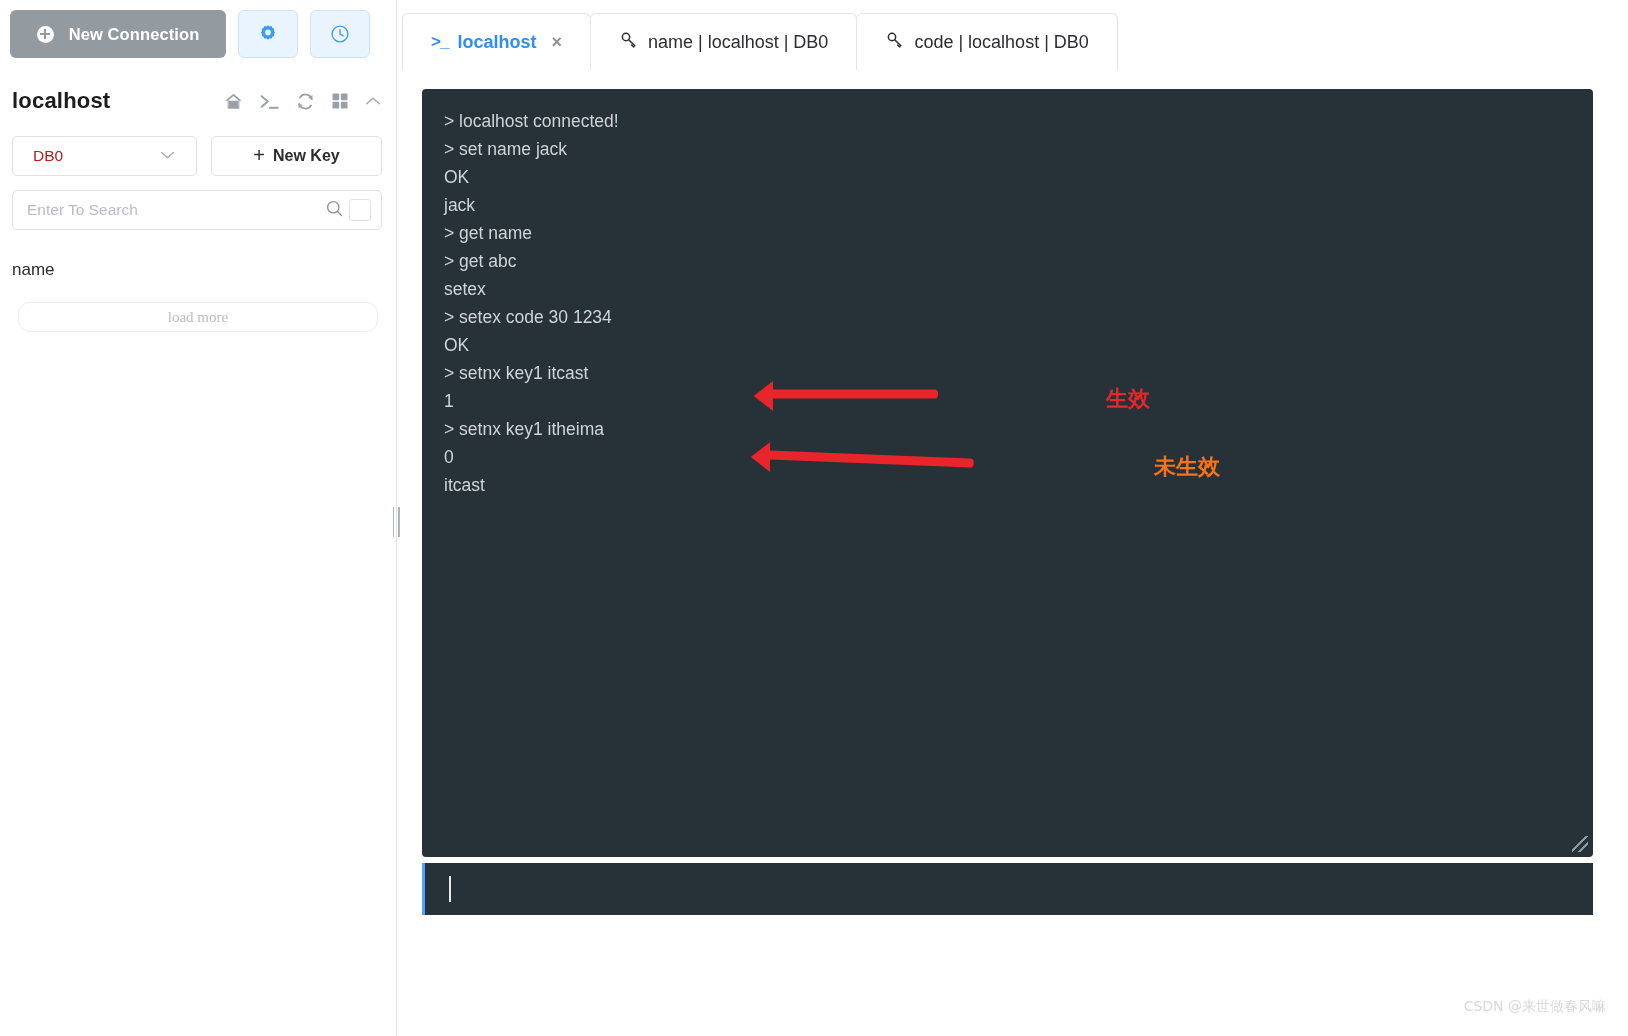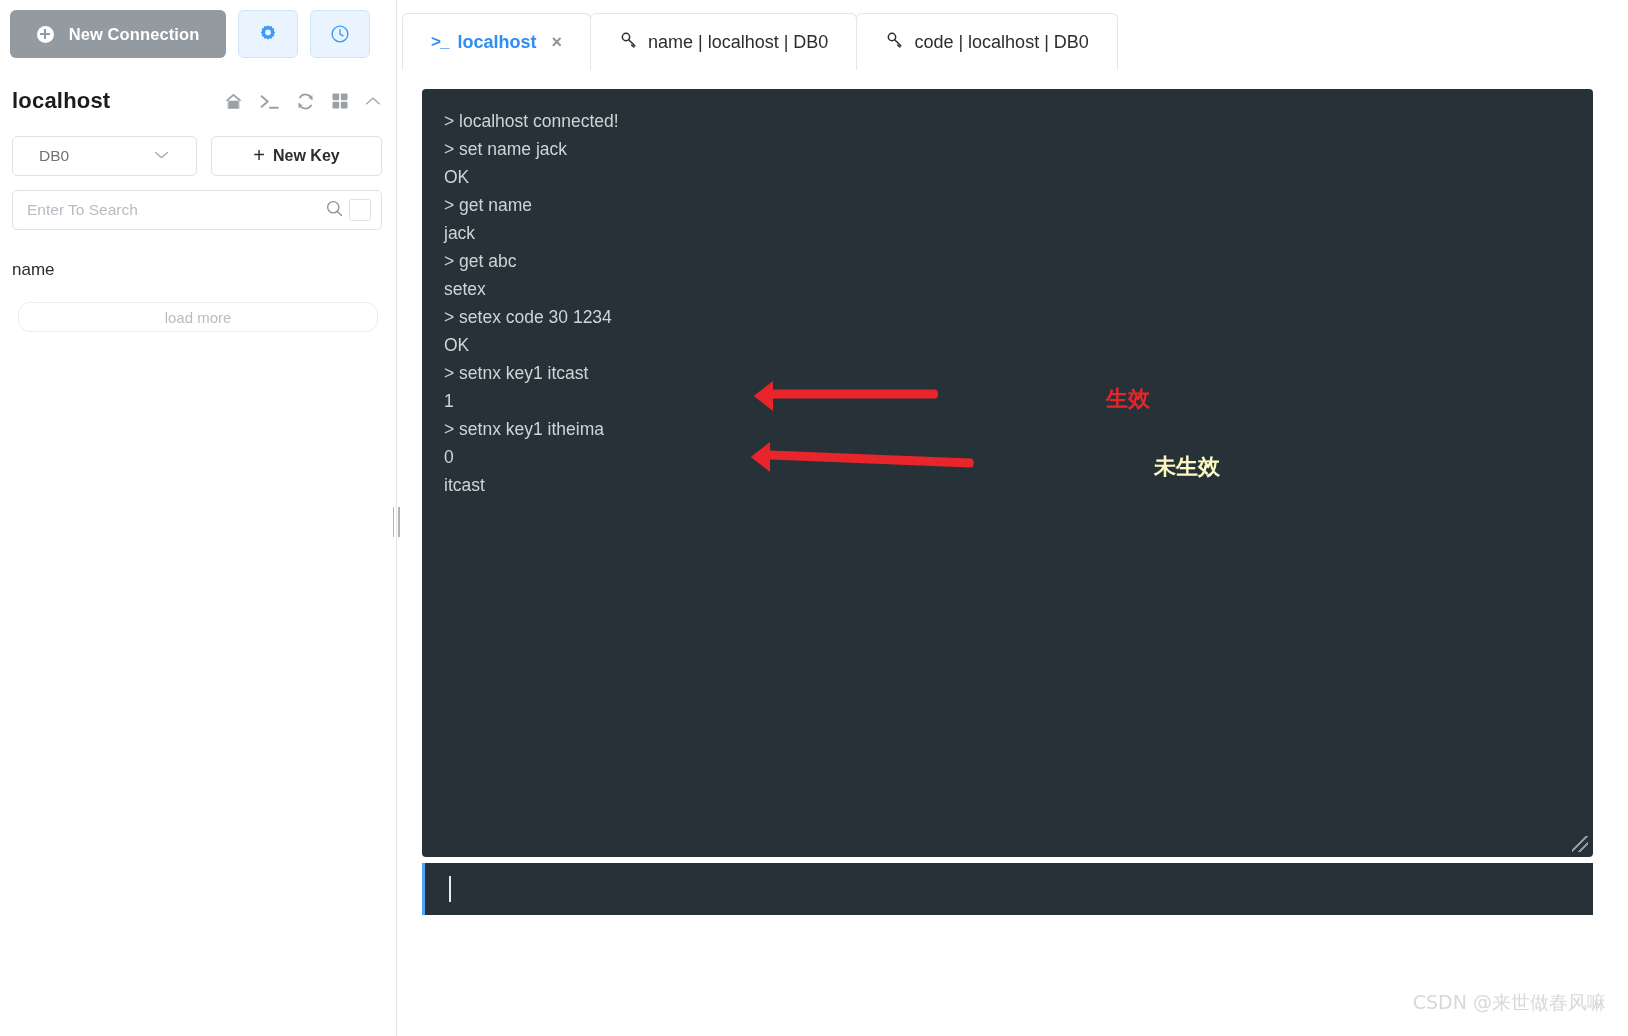--- a/index.html
+++ b/index.html
@@ -55,22 +55,22 @@
     padding: 30px 14px 0 12px;
   }
   .conn-title { font-size:22px; font-weight:bold; color:#1b1c1d; letter-spacing:.2px; }
   .conn-icons { margin-left:auto; display:flex; align-items:center; gap:14px; }
   .hicon { cursor:pointer; display:flex; align-items:center; justify-content:center; }
 
   .db-row { display:flex; gap:14px; padding: 22px 14px 0 12px; }
   .db-select {
     flex: 0 0 185px; height:40px;
     border:1px solid #dfe1e5; border-radius:5px; background:#fff;
-    display:flex; align-items:center; padding:0 26px;
-    font-size:15.5px; color:#737373; cursor:pointer;
+    display:flex; align-items:center; padding:0 20px;
+    font-size:15.5px; color:#b91c1c; cursor:pointer;
   }
   .db-select .chev { margin-left:auto; }
   .new-key-btn {
     flex:1; height:40px;
     border:1px solid #dfe1e5; border-radius:5px; background:#fff;
     display:flex; align-items:center; justify-content:center; gap:8px;
     font-size:16px; font-weight:bold; color:#2b2d30; cursor:pointer;
   }
   .nk-plus { font-size:20px; font-weight:400; line-height:1; position:relative; top:-1px; }
 
@@ -91,21 +91,21 @@
   }
 
   .key-list { padding: 26px 14px 0 12px; }
   .key-item { font-size:17px; color:#2b2d30; padding: 4px 0 0 0; cursor:pointer; }
 
   .load-more {
     margin: 22px 18px 0 18px;
     height:30px;
     border:1px solid #ececee; border-radius:12px;
     display:flex; align-items:center; justify-content:center;
-    font-size:15px; color:#b9bcc2; background:#fff; cursor:pointer;
+    font-size:15px; color:#b9bcc2; background:#fff; cursor:pointer;font-family:Liberation Serif, serif;
   }
 
   
   .splitter {
     position:absolute; right:-7px; top:504px;
     width:14px; height:36px;
     display:flex; gap:4px; align-items:center; justify-content:center;
     cursor:col-resize; z-index:5;
   }
   .splitter i { display:block; width:1.5px; height:30px; background:#b0b3b8; }
@@ -167,21 +167,21 @@
   
   .anno { position:absolute; left:0; top:0; width:100%; height:100%; pointer-events:none; }
   .anno-label {
     position:absolute; color:#e8252a; font-weight:bold; font-size:22px;
     font-family: "DejaVu Sans", "Liberation Sans", sans-serif;
     white-space:nowrap;
   }
 
   .watermark {
     position:absolute; right:22px; bottom:20px;
-    color:#d6d8da; font-size:19px;
+    color:#d6d8da; font-size:14px;
     font-family:"DejaVu Sans","Liberation Sans",sans-serif;
   }
 </style>
 </head>
 <body>
 
 <div id="app">
 
   <div id="sidebar">
 
@@ -323,22 +323,22 @@
       </div>
     </div>
 
     <div class="term-wrap">
 
       <div class="terminal" id="terminal">
 
         <div class="term-line">&gt; localhost connected!</div>
           <div class="term-line">&gt; set name jack</div>
           <div class="term-line">OK</div>
+          <div class="term-line">jack</div>
           <div class="term-line">&gt; get name</div>
-          <div class="term-line">jack</div>
           <div class="term-line">&gt; get abc</div>
           <div class="term-line">setex</div>
           <div class="term-line">&gt; setex code 30 1234</div>
           <div class="term-line">OK</div>
           <div class="term-line">&gt; setnx key1 itcast</div>
           <div class="term-line">1</div>
           <div class="term-line">&gt; setnx key1 itheima</div>
           <div class="term-line">0</div>
           <div class="term-line">itcast</div>
           <div class="resize-grip"></div>
@@ -348,21 +348,21 @@
               <line x1="691" y1="305" x2="473" y2="305" stroke="#e8252a" stroke-width="9" stroke-linecap="round"></line>
               <polygon points="447,307 473,292 473,322" fill="#e8252a"></polygon>
             </g>
             <g>
               <line x1="739" y1="374" x2="469" y2="366" stroke="#e8252a" stroke-width="9" stroke-linecap="round"></line>
               <polygon points="443,368 469,353 469,383" fill="#e8252a"></polygon>
             </g>
           </svg>
         <div id="anno-labels">
             <div class="anno-label" style="left: 684px; top: 295px; color: rgb(232, 37, 42);">生效</div>
-            <div class="anno-label" style="left: 732px; top: 363px; color: #fef9c3;">未生效</div>
+            <div class="anno-label" style="left: 732px; top: 363px; color: #f97316;">未生效</div>
           </div>
       </div>
 
       <div class="cmd-input">
         <span class="caret"></span>
       </div>
     </div>
 
     <div class="watermark">CSDN @来世做春风嘛</div>
   </div>

